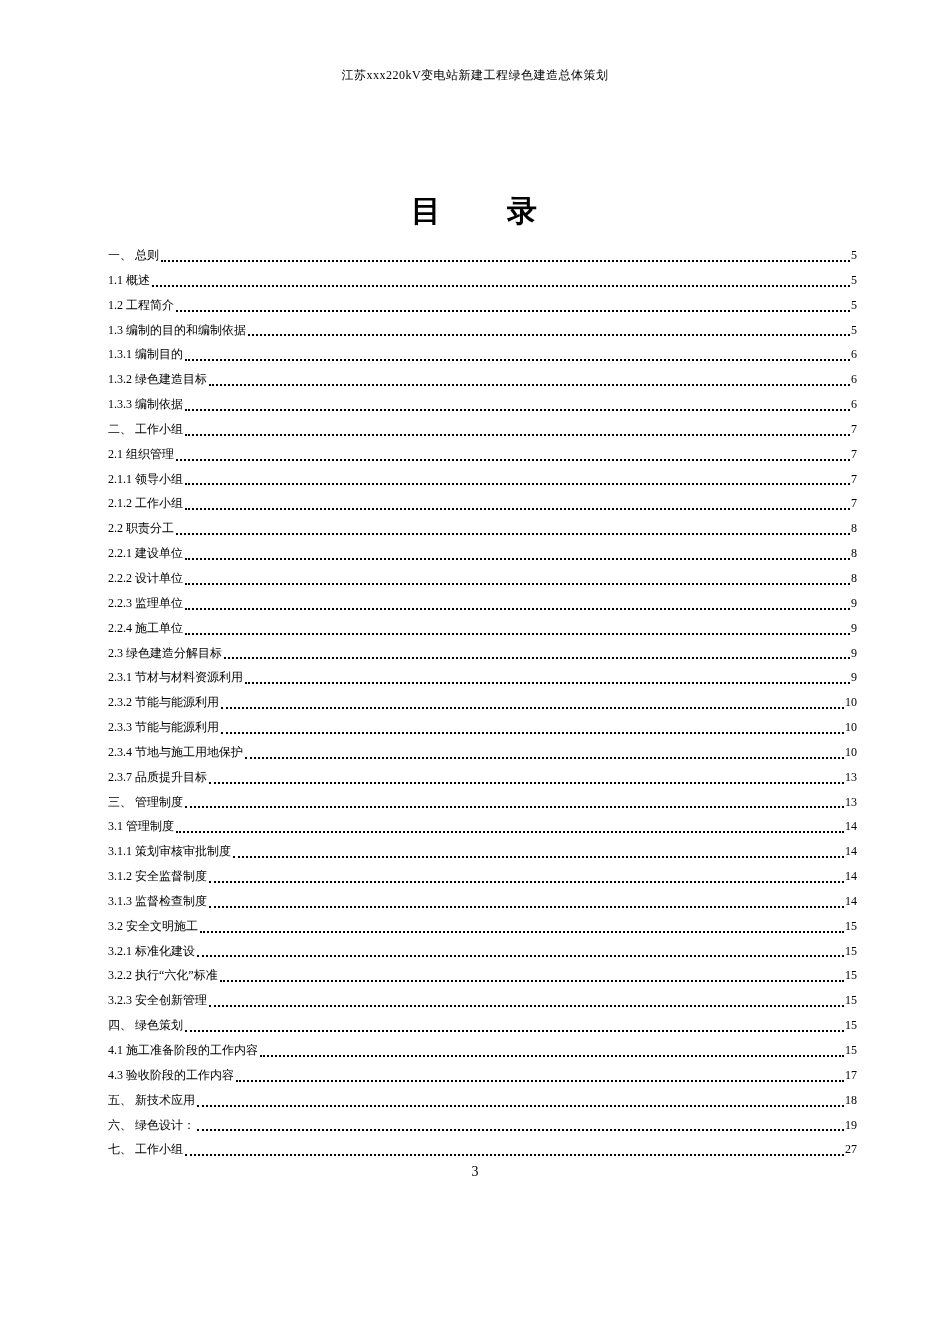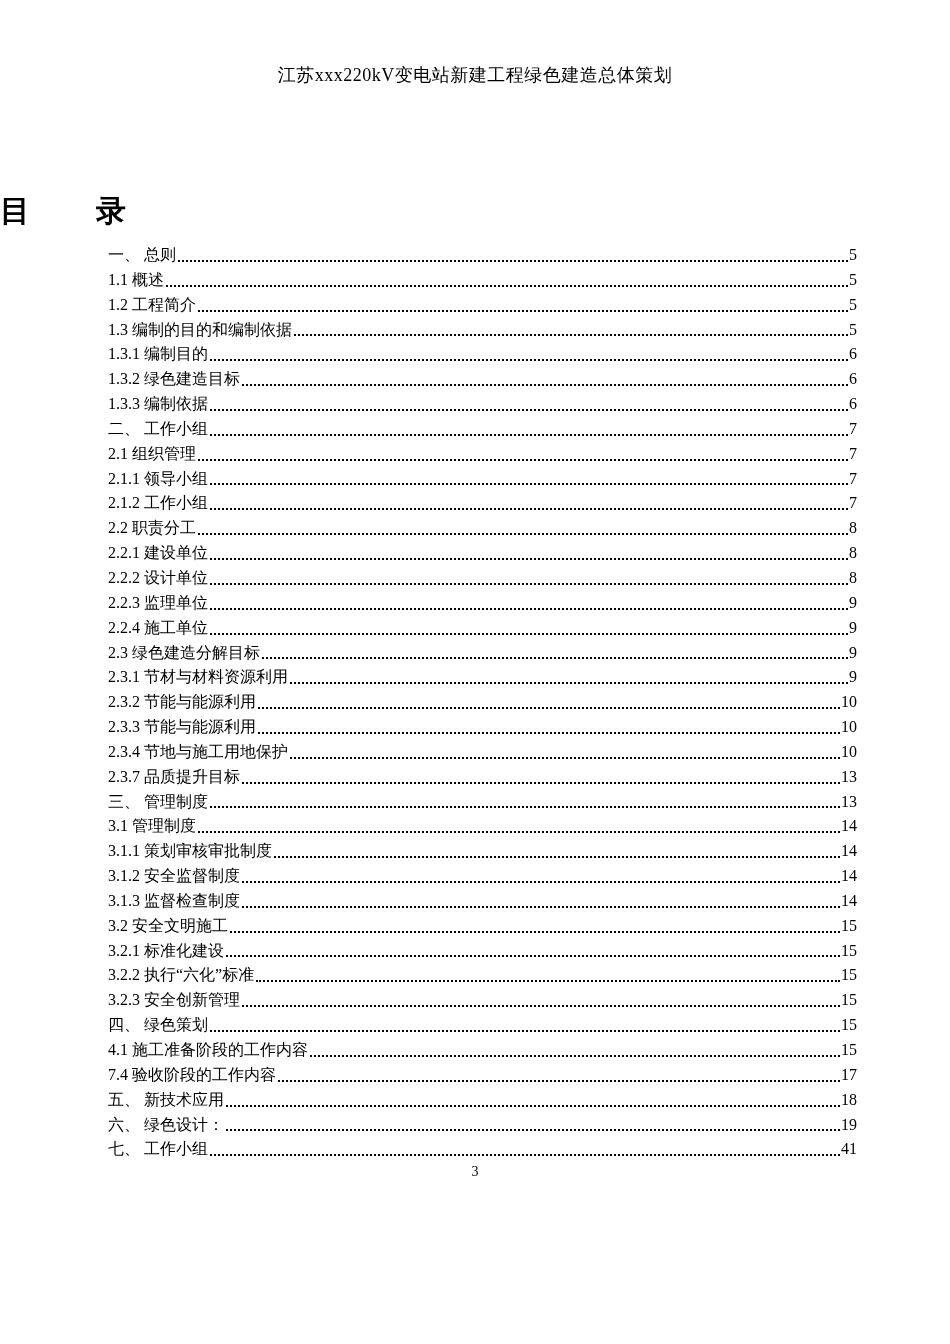--- a/index.html
+++ b/index.html
@@ -10,42 +10,43 @@
   body {
     width: 950px;
     height: 1344px;
     position: relative;
     color: #000;
     font-family: "Liberation Serif", "DejaVu Serif", serif;
     overflow: hidden;
   }
   .page-header {
     padding-top: 62px;
-    font-size: 18px;
+    font-size: 12px;
     line-height: 26px;
     text-align: center;
     letter-spacing: 0.5px;
     white-space: pre;
   }
   .doc-title {
     margin: 104px 0 0 0;
     font-size: 30px;
     line-height: 38px;
     font-weight: 700;
+    text-align: center;
     letter-spacing: 2px;
     white-space: pre;
   }
   .toc {
     margin: 13px 93px 0 108px;
   }
   .toc-row {
     display: flex;
     height: 24.85px;
     line-height: 24.85px;
-    font-size: 16px;
+    font-size: 12px;
     align-items: stretch;
   }
   .toc-label {
     flex: 0 0 auto;
     white-space: pre;
   }
   .toc-leader {
     flex: 1 1 auto;
     align-self: flex-end;
     height: 0;
@@ -231,35 +232,35 @@
         <span class="toc-label">四、 绿色策划</span>
         <span class="toc-leader"></span>
         <span class="toc-page">15</span>
       </div>
       <div class="toc-row">
         <span class="toc-label">4.1 施工准备阶段的工作内容</span>
         <span class="toc-leader"></span>
         <span class="toc-page">15</span>
       </div>
       <div class="toc-row">
-        <span class="toc-label">7.4 验收阶段的工作内容</span>
+        <span class="toc-label">4.3 验收阶段的工作内容</span>
         <span class="toc-leader"></span>
         <span class="toc-page">17</span>
       </div>
       <div class="toc-row">
         <span class="toc-label">五、 新技术应用</span>
         <span class="toc-leader"></span>
         <span class="toc-page">18</span>
       </div>
       <div class="toc-row">
         <span class="toc-label">六、 绿色设计：</span>
         <span class="toc-leader"></span>
         <span class="toc-page">19</span>
       </div>
       <div class="toc-row">
         <span class="toc-label">七、 工作小组</span>
         <span class="toc-leader"></span>
-        <span class="toc-page">41</span>
+        <span class="toc-page">27</span>
       </div>
     </div>
 
   <div class="page-footer">3</div>
 </div>
 
 </body></html>

